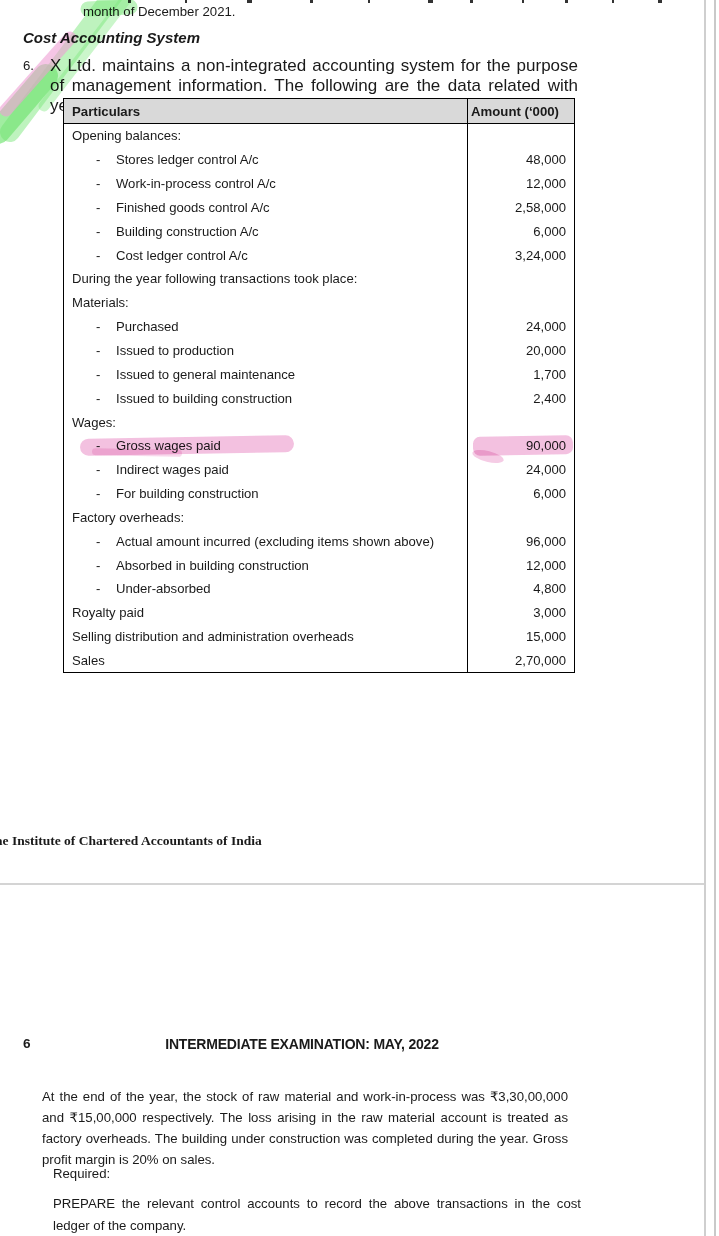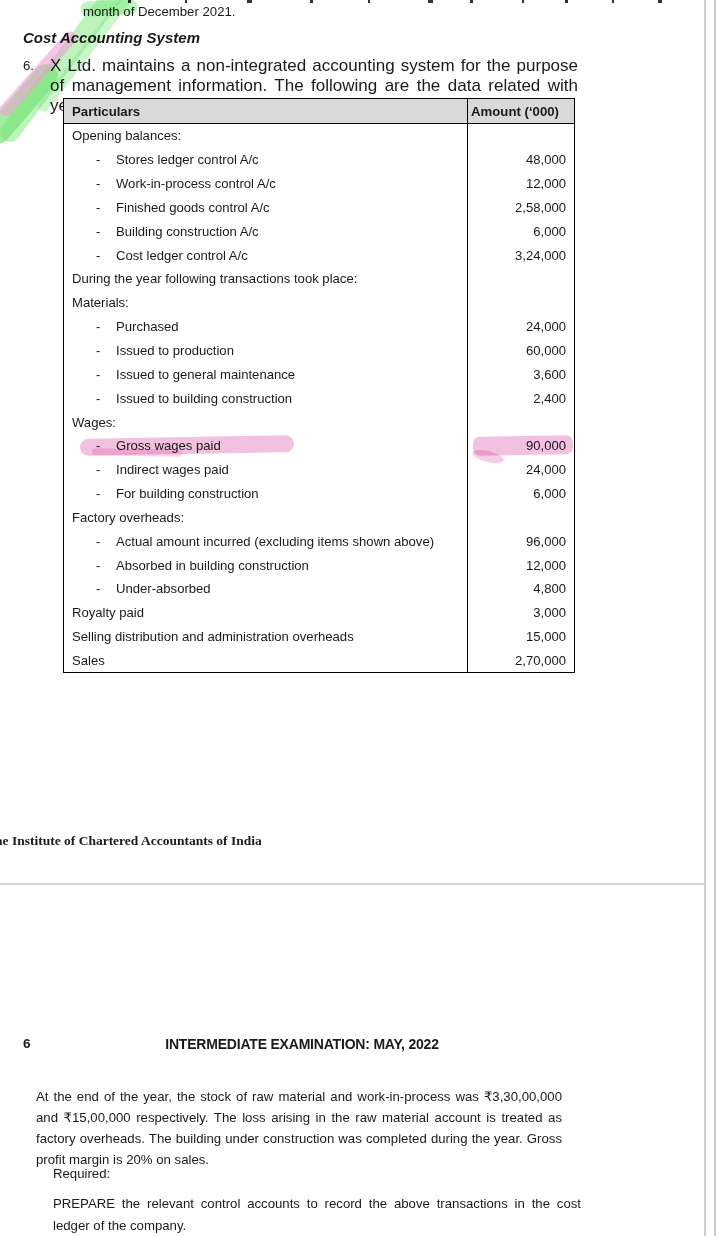--- a/index.html
+++ b/index.html
@@ -46,21 +46,21 @@
   #footer1 { position:absolute; top:833px; left:-14px; white-space:nowrap;
              font-family:"Liberation Serif","DejaVu Serif",serif; font-weight:bold; font-size:13.5px; }
 
   #page-divider { position:absolute; top:883px; left:0; width:706px; height:2px; background:#d4d4d4; }
   #edge-line-1 { position:absolute; top:0; left:704px; width:2px; height:1236px; background:#cfcfcf; }
   #edge-line-2 { position:absolute; top:0; left:714px; width:2px; height:1236px; background:#c9c9c9; }
 
   #page2-number { position:absolute; top:1036px; left:23px; font-size:13.6px; font-weight:bold; }
   #page2-header { position:absolute; top:1036px; left:0; width:604px; text-align:center;
                   font-size:14px; font-weight:bold; letter-spacing:-0.2px; }
-  #para1 { position:absolute; top:1086px; left:36px; width:526px; font-size:13.2px;
+  #para1 { position:absolute; top:1086px; left:42px; width:526px; font-size:13.2px;
            line-height:21px; text-align:justify; }
   #required-label { position:absolute; top:1166px; left:53px; font-size:13.2px; }
   #task-text { position:absolute; top:1193px; left:53px; width:528px; font-size:13.2px;
                line-height:21.5px; text-align:justify; }
 
   #annotation-overlay { position:absolute; left:0; top:0; mix-blend-mode:multiply;
                         pointer-events:none; overflow:visible; }
 </style>
 </head>
 <body>
@@ -152,28 +152,28 @@
             <span class="dash">-</span>
             <span class="lbl">Purchased</span>
           </div>
           <div class="c2">24,000</div>
         </div>
         <div class="trow">
           <div class="c1 ind">
             <span class="dash">-</span>
             <span class="lbl">Issued to production</span>
           </div>
-          <div class="c2">60,000</div>
+          <div class="c2">20,000</div>
         </div>
         <div class="trow">
           <div class="c1 ind">
             <span class="dash">-</span>
             <span class="lbl">Issued to general maintenance</span>
           </div>
-          <div class="c2">3,600</div>
+          <div class="c2">1,700</div>
         </div>
         <div class="trow">
           <div class="c1 ind">
             <span class="dash">-</span>
             <span class="lbl">Issued to building construction</span>
           </div>
           <div class="c2">2,400</div>
         </div>
         <div class="trow">
           <div class="c1">

